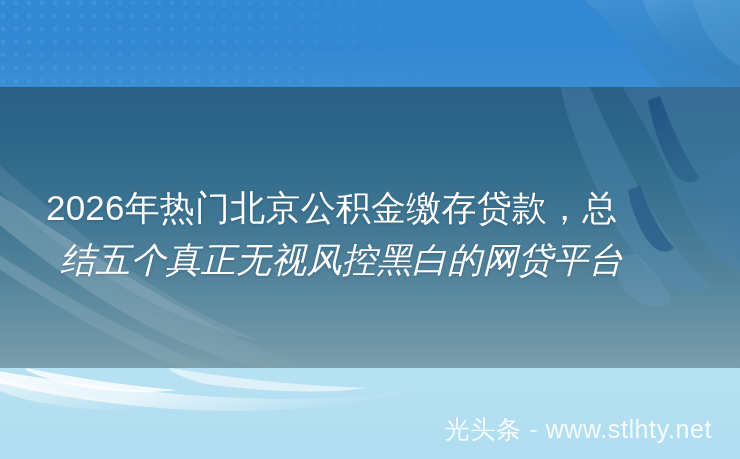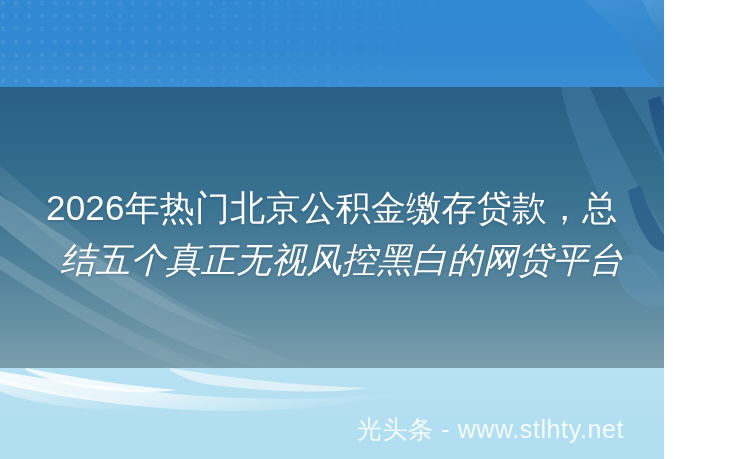--- a/index.html
+++ b/index.html
@@ -8,21 +8,21 @@
   html, body {
     width: 740px;
     height: 459px;
     overflow: hidden;
     background: #ffffff;
     font-family: "Liberation Sans", "DejaVu Sans", sans-serif;
   }
 
   #cover {
     position: relative;
-    width: 664px;
+    width: 740px;
     height: 459px;
     overflow: hidden;
     background: #3087d1;
   }
 
   
   .band {
     position: absolute;
     left: 0;
     width: 740px;
@@ -93,21 +93,21 @@
     letter-spacing: 0.2px;
     white-space: nowrap;
     text-shadow: 0 1px 3px rgba(10,40,65,0.28);
   }
 
   .title-line-2 { text-indent: 14px; font-style: italic; }
 
   
   .watermark {
     position: absolute;
-    right: 40px;
+    right: 28px;
     bottom: 14px;
     z-index: 6;
     color: rgba(255,255,255,0.88);
     font-size: 25px;
     line-height: 32px;
     font-weight: 400;
     letter-spacing: 0.6px;
     white-space: nowrap;
   }
 </style>

